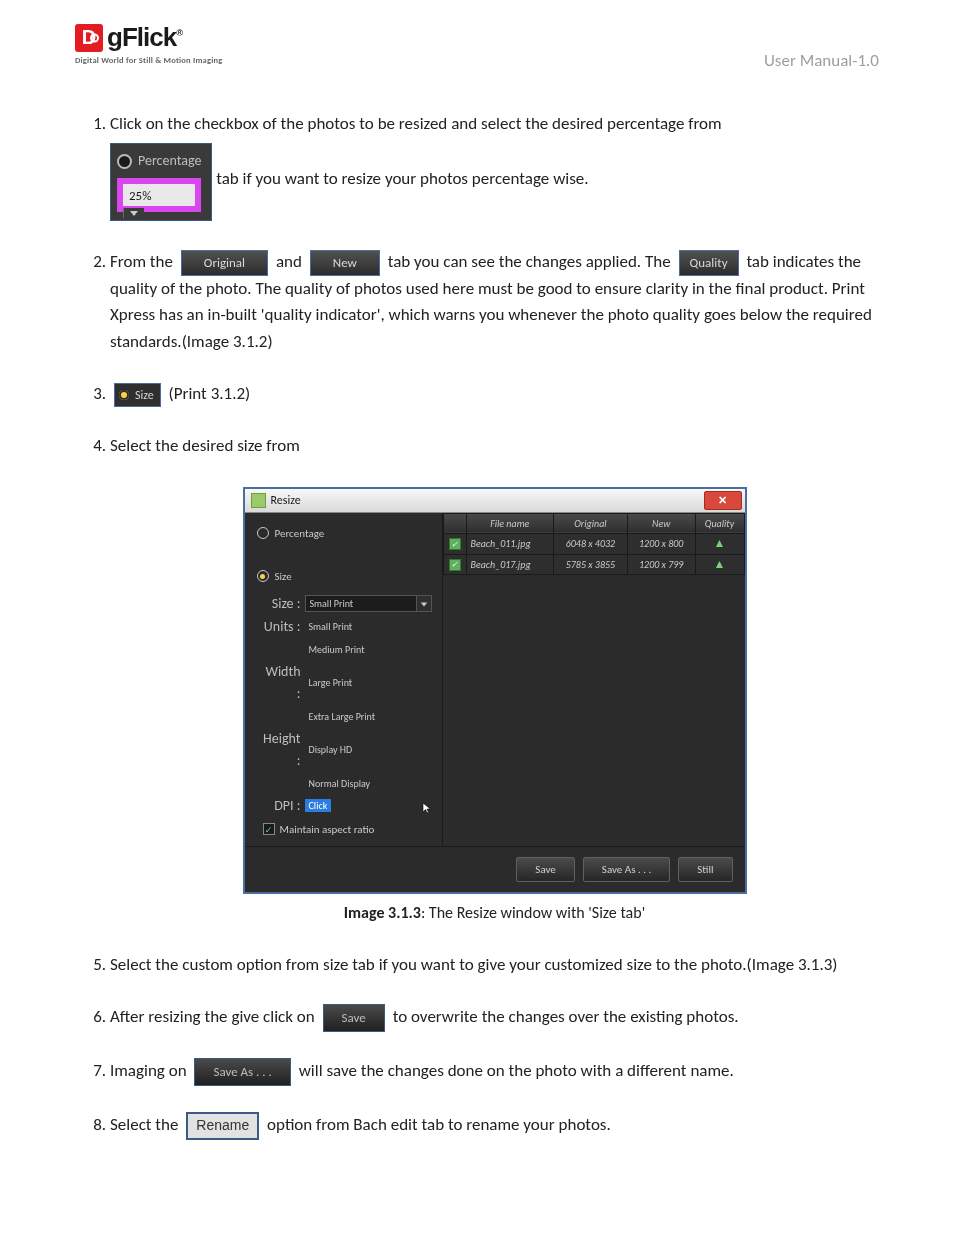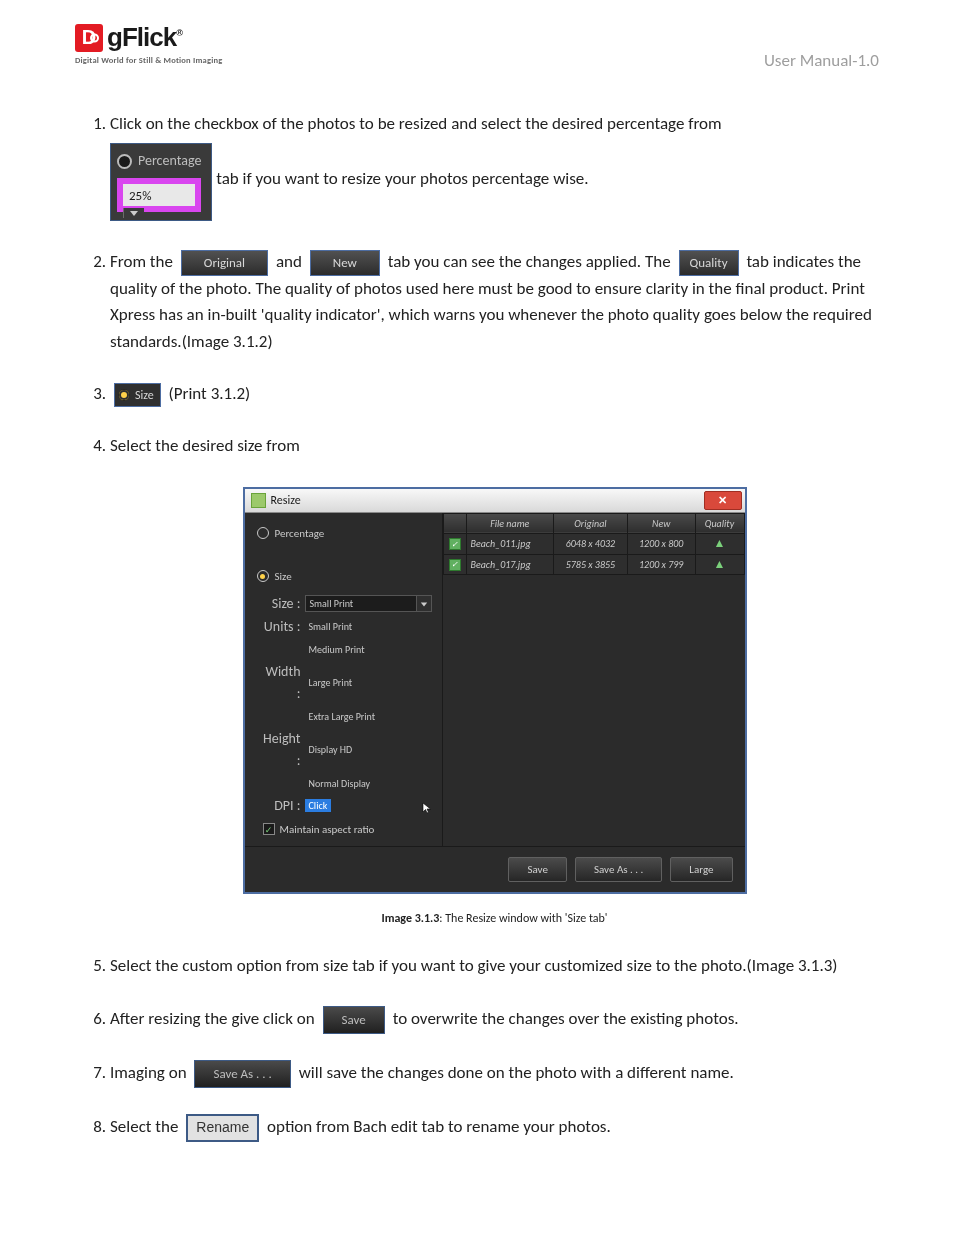--- a/index.html
+++ b/index.html
@@ -135,21 +135,21 @@
   .rw-table .qual{width:40px;}
   .rw-table .ql{color:#7bd17b;font-size:12px;line-height:1;}
   .rw-footer{
     display:flex;justify-content:flex-end;gap:8px;padding:10px 12px;
     border-top:1px solid #1a1a1a;background:#2b2b2b;
   }
   .rw-btn{
     background:linear-gradient(#4b4b4b,#262626);border:1px solid #606060;
     color:#d0d0d0;font-size:11px;padding:3px 18px;border-radius:2px;
   }
-  .caption{text-align:center;font-size:12px;margin-top:16px;}
+  .caption{text-align:center;font-size:16px;margin-top:8px;}
   .caption b{font-weight:bold;}
   .just { text-align:justify; }
 </style>
 </head>
 <body>
 
 <div class="page">
   <div class="header">
     <div class="logo-block">
       <div class="logo">
@@ -307,21 +307,21 @@
                   <td>1200 x 799</td>
                   <td class="qual"><span class="ql">▲</span></td>
                 </tr>
               </tbody>
             </table>
           </div>
         </div>
         <div class="rw-footer">
           <span class="rw-btn">Save</span>
           <span class="rw-btn">Save As . . .</span>
-          <span class="rw-btn">Large</span>
+          <span class="rw-btn">Still</span>
         </div>
       </div>
       <div class="caption">
         <b>Image 3.1.3</b><span>: The Resize window with 'Size tab'</span>
       </div>
     </li>
 
     <li class="just">Select the custom option from size tab if you want to give your customized size to the photo.(Image 3.1.3)</li>
 
     <li>

